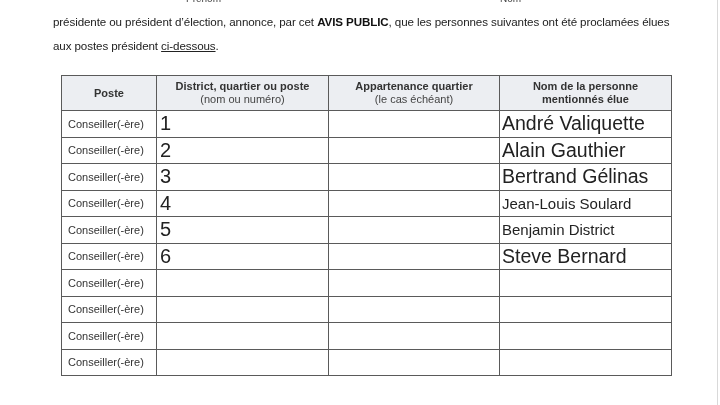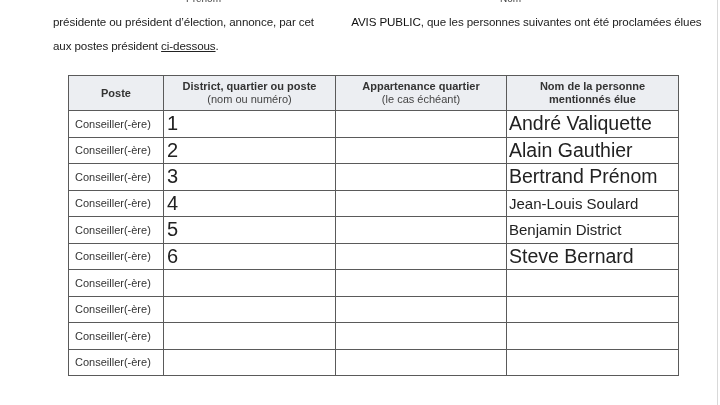--- a/index.html
+++ b/index.html
@@ -30,26 +30,26 @@
       color: #444;
     }
     .para {
       position: absolute;
       left: 53px;
       font-size: 11.6px;
       color: #222;
       white-space: nowrap;
       letter-spacing: -0.1px;
     }
-    .para b { font-weight: normal; color: #111; margin-left: 34px; }
+    .para b { font-weight: bold; color: #111; }
     .para u { text-decoration: underline; }
 
     table.results {
       position: absolute;
-      left: 68px;
+      left: 61px;
       top: 75px;
       border-collapse: collapse;
       table-layout: fixed;
       width: 610px;
     }
     table.results th, table.results td {
       border: 1.5px solid #5a5a5a;
       padding: 0;
       overflow: hidden;
       white-space: nowrap;
@@ -150,21 +150,21 @@
     <tr>
       <td class="poste">Conseiller(-ère)</td>
       <td class="district">2</td>
       <td></td>
       <td class="nom">Alain Gauthier</td>
     </tr>
     <tr>
       <td class="poste">Conseiller(-ère)</td>
       <td class="district">3</td>
       <td></td>
-      <td class="nom">Bertrand Prénom</td>
+      <td class="nom">Bertrand Gélinas</td>
     </tr>
     <tr>
       <td class="poste">Conseiller(-ère)</td>
       <td class="district">4</td>
       <td></td>
       <td class="nom small">Jean-Louis Soulard</td>
     </tr>
     <tr>
       <td class="poste">Conseiller(-ère)</td>
       <td class="district">5</td>

